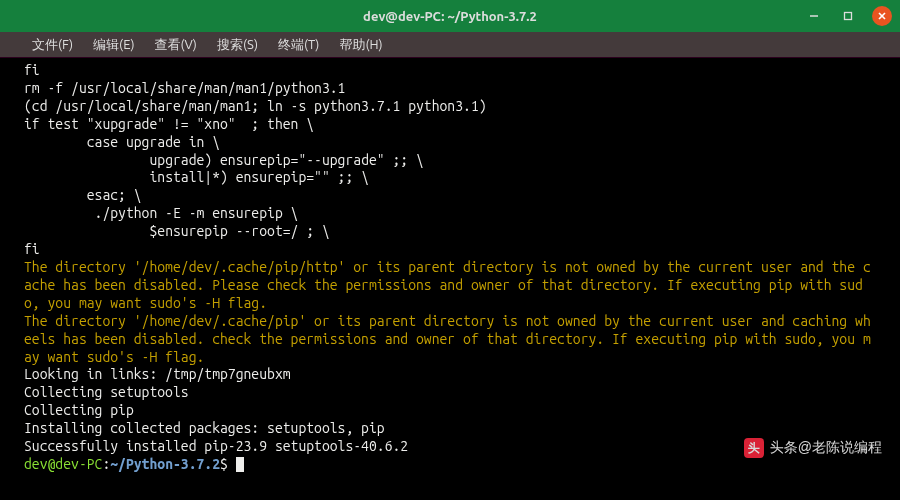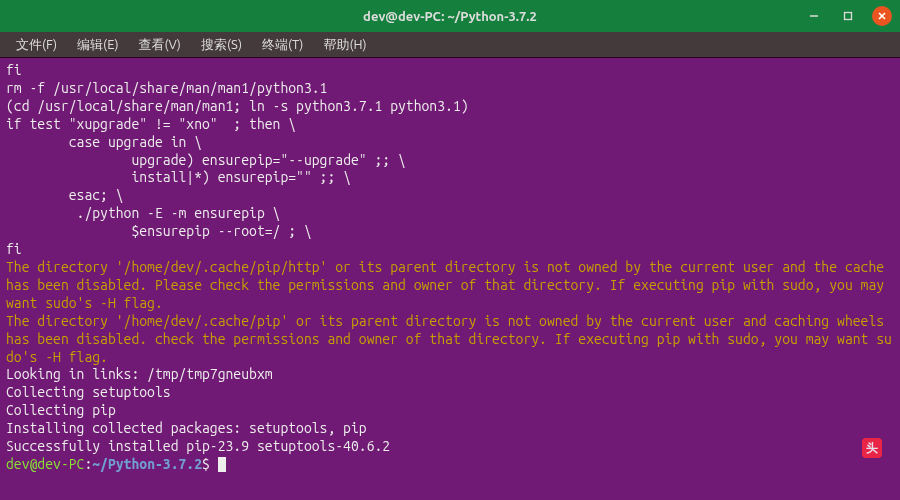--- a/index.html
+++ b/index.html
@@ -49,35 +49,35 @@
   .win-btn.close {
     background: #e95420;
     color: #fff;
     font-weight: bold;
   }
   .menubar {
     height: 26px;
     background: #443a3b;
     display: flex;
     align-items: center;
-    padding: 0 8px;
+    padding: 0 24px;
     gap: 4px;
     font-family: "Ubuntu", sans-serif;
     font-size: 13px;
     color: #ddd;
     border-bottom: 1px solid #2c001e;
   }
   .menu-item {
     padding: 2px 8px;
     cursor: pointer;
   }
   .terminal {
     flex: 1;
-    background: #701a75;
-    padding: 4px 6px;
+    background: #000000;
+    padding: 4px 24px;
     font-size: 14px;
     line-height: 1.28;
     color: #eeeeec;
     white-space: pre-wrap;
     word-break: break-all;
     overflow: hidden;
   }
   .yellow { color: #c4a000; }
   .prompt-user { color: #8ae234; font-weight: normal; }
   .prompt-path { color: #729fcf; font-weight: bold; }
@@ -164,13 +164,14 @@
 The directory '/home/dev/.cache/pip' or its parent directory is not owned by the current user and caching wheels has been disabled. check the permissions and owner of that directory. If executing pip with sudo, you may want sudo's -H flag.</span>
 <span>Looking in links: /tmp/tmp7gneubxm
 Collecting setuptools
 Collecting pip
 Installing collected packages: setuptools, pip
 Successfully installed pip-23.9 setuptools-40.6.2</span>
 <span class="prompt-user">dev@dev-PC</span><span>:</span><span class="prompt-path">~/Python-3.7.2</span><span class="prompt-dollar">$</span> <span class="cursor"></span></div>
 
 <div class="watermark">
   <div class="watermark-icon">头</div>
+  <span>头条@老陈说编程</span>
 </div>
 
 </body></html>

